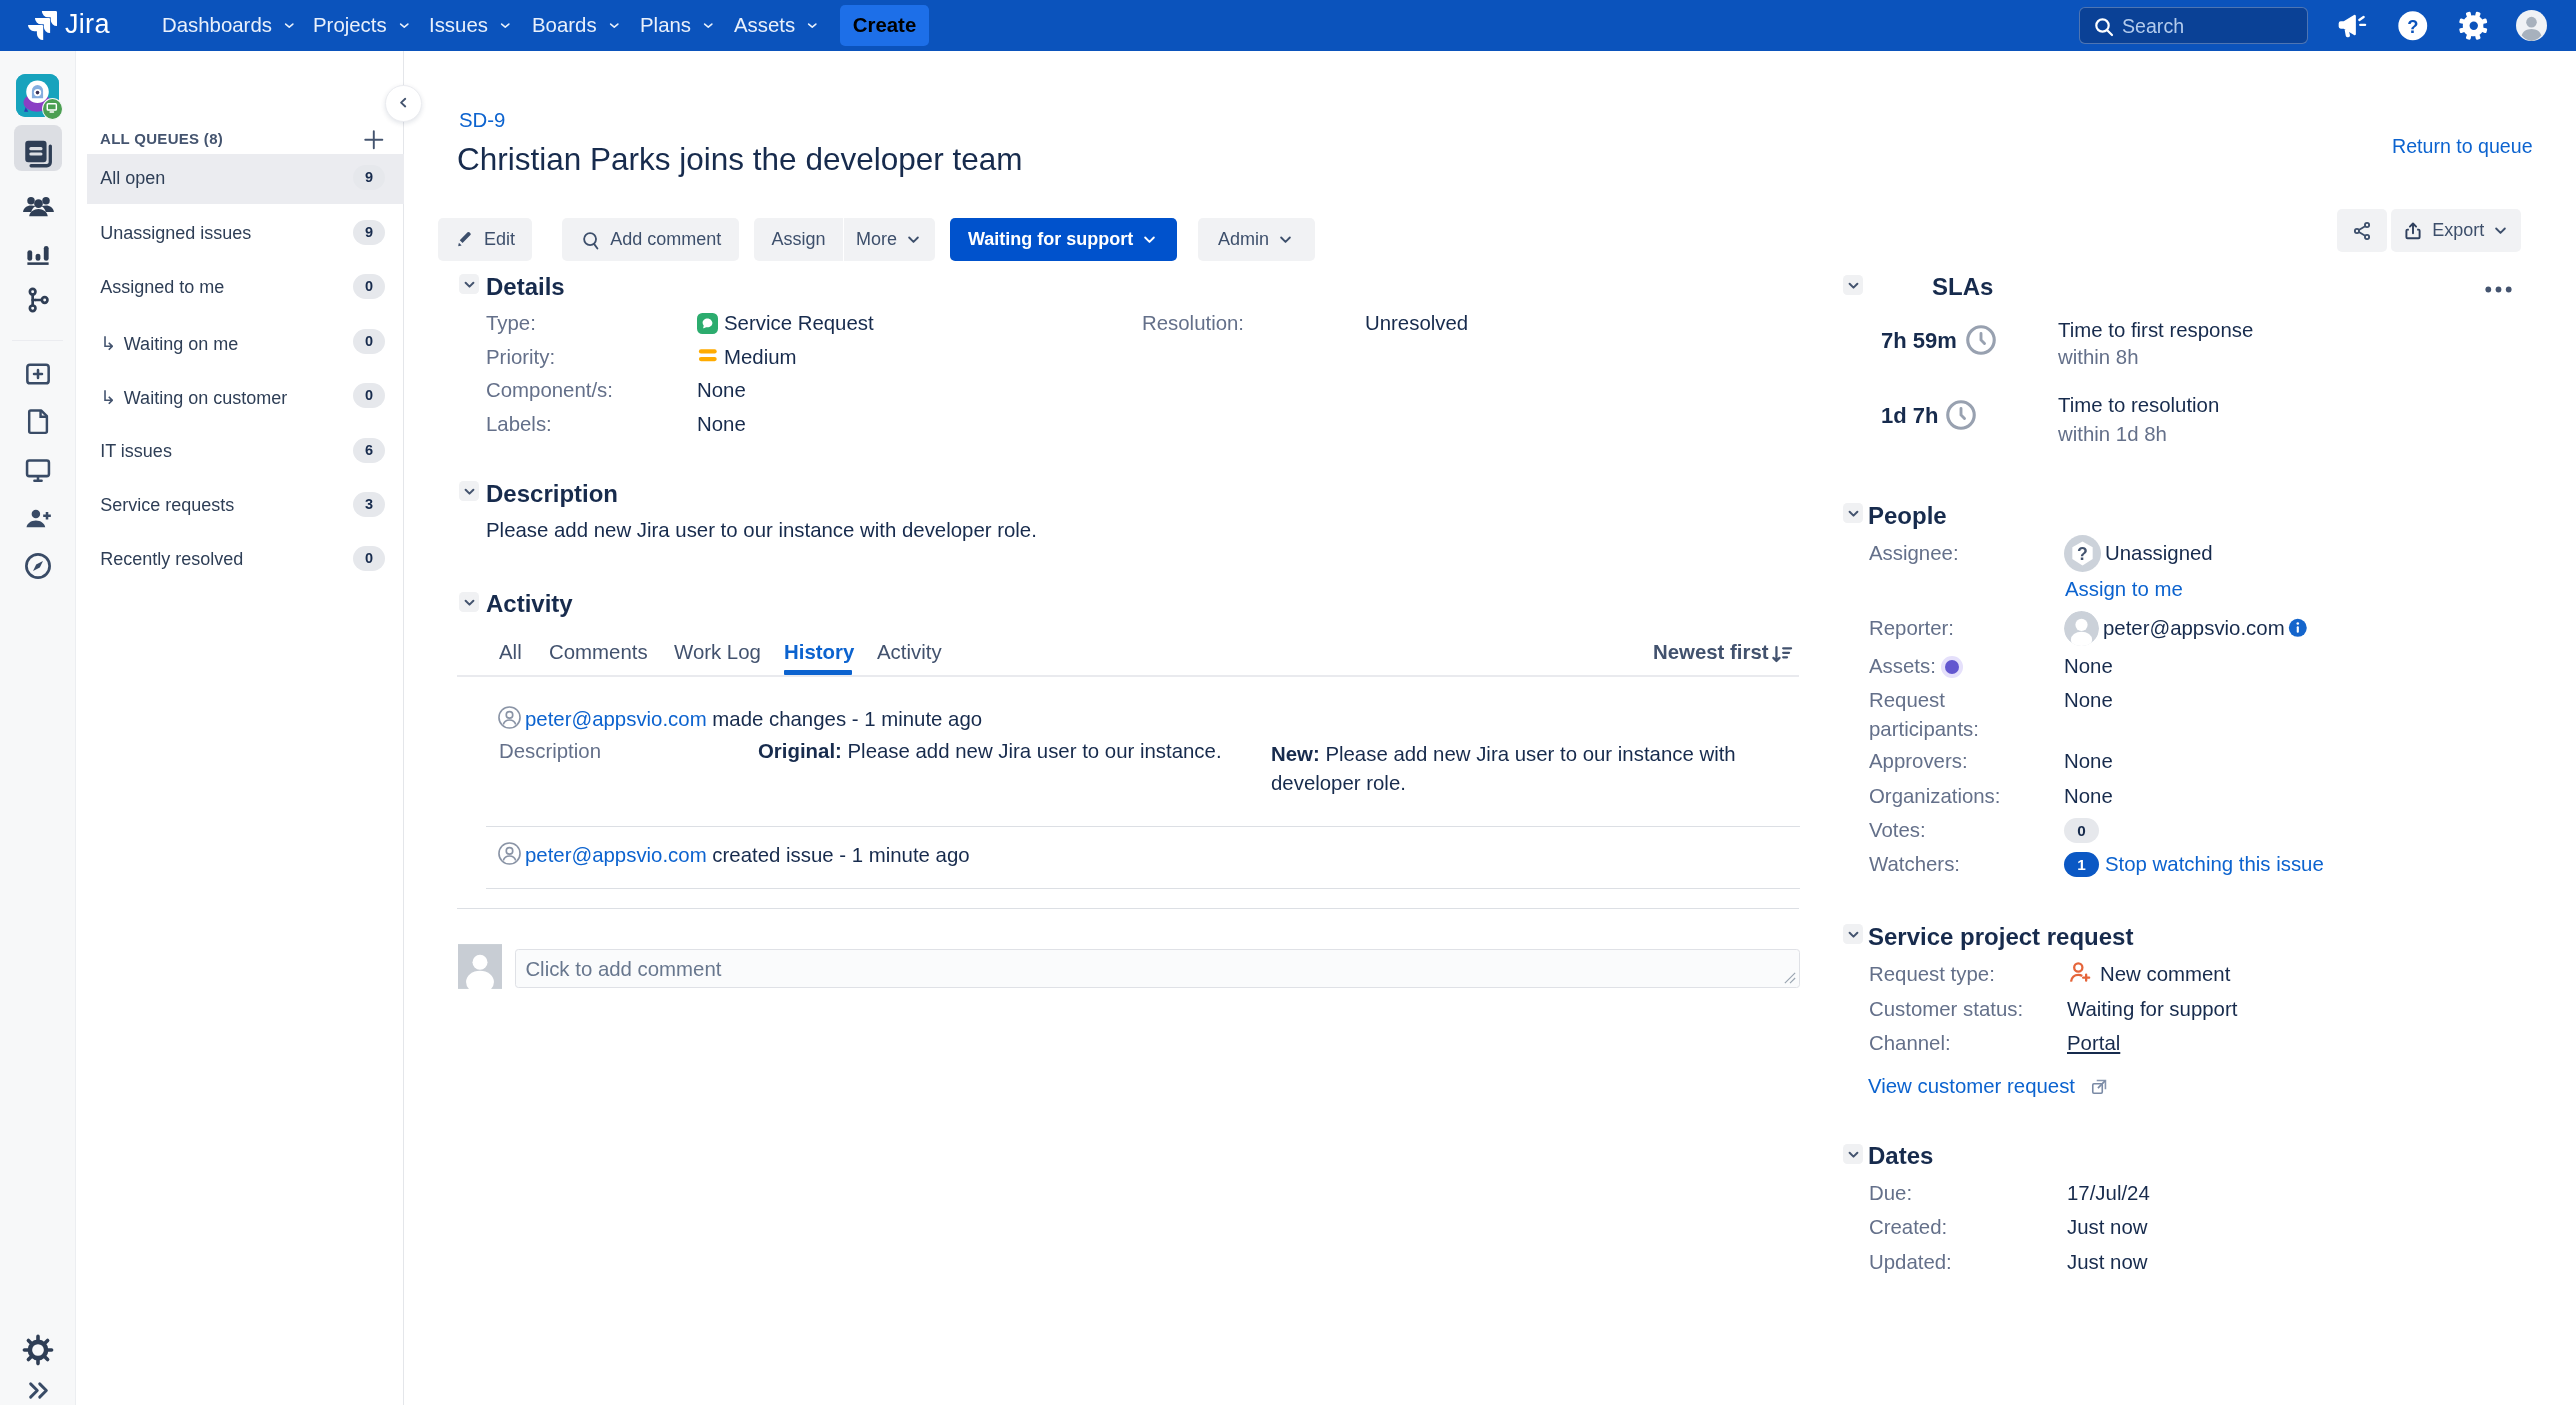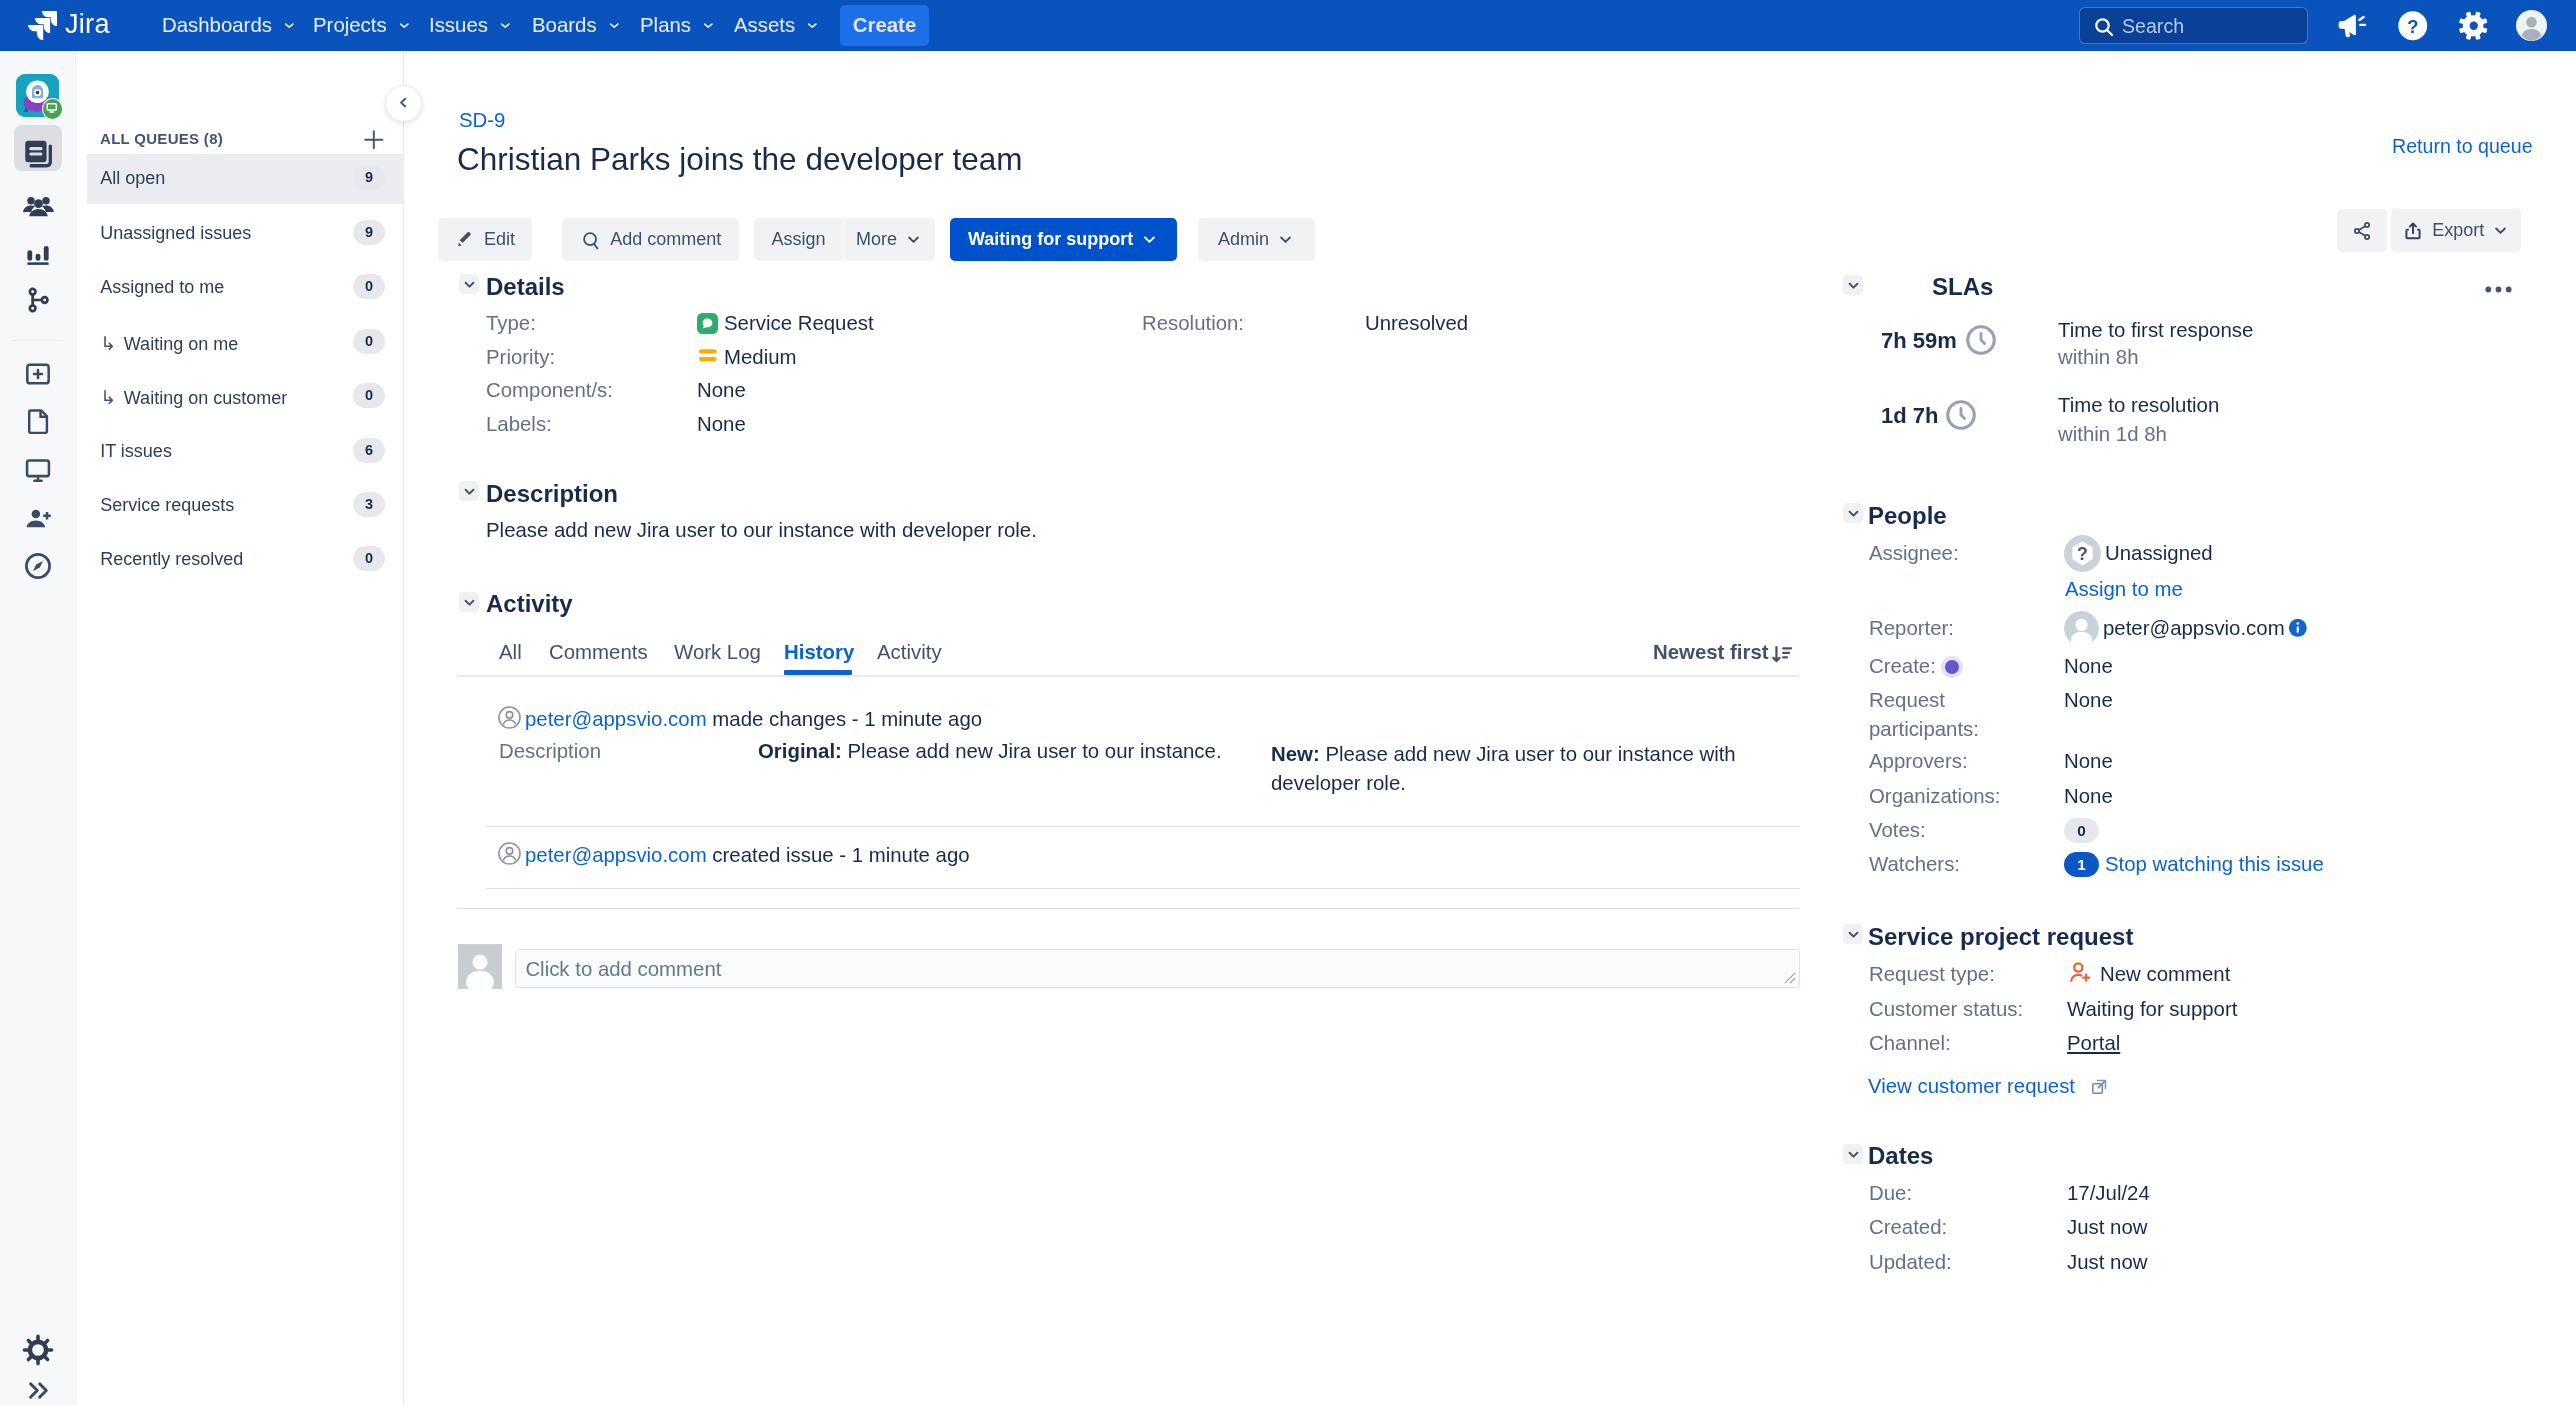--- a/index.html
+++ b/index.html
@@ -6,21 +6,21 @@
 html,body { width:2576px; height:1406px; background:#fff; font-family:"Liberation Sans", sans-serif; }
 #page { position:relative; width:2576px; height:1406px; overflow:hidden; background:#fff; }
 .abs { position:absolute; }
 
 
 #nav { position:absolute; left:0; top:0; width:2576px; height:51px; background:#0b53bc; }
 #nav .logo { position:absolute; left:28px; top:10.2px; }
 #logotext { position:absolute; left:65px; top:8.5px; color:#fff; font-size:27px; font-weight:500; letter-spacing:0.3px;}
 .navitem { position:absolute; top:0; height:51px; line-height:51px; color:#e9f0fb; font-size:20.4px; font-weight:500; }
 .navchev { display:inline-block; margin-left:10.2px; }
-#createbtn { position:absolute; left:840px; top:5.1px; width:89px; height:41px; background:#1d6fe8; border-radius:5.1px; color:#e5e5e5; font-size:20.4px; font-weight:600; text-align:center; line-height:41px; }
+#createbtn { position:absolute; left:840px; top:5.1px; width:89px; height:41px; background:#1d6fe8; border-radius:5.1px; color:#000000; font-size:20.4px; font-weight:600; text-align:center; line-height:41px; }
 #searchbox { position:absolute; left:2079px; top:6.8px; width:229px; height:37px; background:#0a4196; border:1.7px solid rgba(255,255,255,0.28); border-radius:6px; }
 #searchbox .ph { position:absolute; left:42px; top:7.7px; color:#b3cbec; font-size:19.6px; }
 
 
 #rail { position:absolute; left:0; top:51px; width:76px; height:1354px; background:#f7f8f9; border-right:0.9px solid #eceef1; }
 #prjavatar { position:absolute; left:16px; top:23px; width:43px; height:43px; border-radius:9.4px; background:#1aa7c0; overflow:hidden; }
 #prjbadge { position:absolute; left:42px; top:47px; width:21px; height:22px; border-radius:50%; background:#4b9f52; border:1.7px solid #f7f8f9; }
 #selicon { position:absolute; left:13.6px; top:74px; width:48px; height:46px; background:#dcdee3; border-radius:7.7px; }
 .railico { position:absolute; left:0; width:76px; text-align:center; }
 #raildiv { position:absolute; left:12px; top:289px; width:51px; border-top:1.7px solid #ebecf0; }
@@ -411,21 +411,21 @@
       <circle cx="12" cy="6.8" r="1.6" fill="#fff"></circle>
     </svg>
   <svg class="abs" style="left:1940px;top:655px;" width="24" height="24" viewBox="0 0 24 24">
       <circle cx="12" cy="12" r="11" fill="#e5e0fb"></circle>
       <circle cx="12" cy="12" r="7" fill="#6357cf"></circle>
     </svg>
   <div class="rvalue" style="left:2105px;top:542px;">Unassigned</div>
   <div class="link" style="position:absolute;left:2065px;top:578px;font-size:20.4px;">Assign to me</div>
   <div class="rlabel" style="left:1869px;top:617px;">Reporter:</div>
   <div class="rvalue" style="left:2103px;top:617px;">peter@appsvio.com</div>
-  <div class="rlabel" style="left:1869px;top:655px;">Create:</div>
+  <div class="rlabel" style="left:1869px;top:655px;">Assets:</div>
   <div class="rvalue" style="left:2064px;top:655px;">None</div>
   <div class="rlabel" style="left:1869px;top:689px;">Request</div>
   <div class="rvalue" style="left:2064px;top:689px;">None</div>
   <div class="rlabel" style="left:1869px;top:718px;">participants:</div>
   <div class="rlabel" style="left:1869px;top:750px;">Approvers:</div>
   <div class="rvalue" style="left:2064px;top:750px;">None</div>
   <div class="rlabel" style="left:1869px;top:785px;">Organizations:</div>
   <div class="rvalue" style="left:2064px;top:785px;">None</div>
   <div class="rlabel" style="left:1869px;top:819px;">Votes:</div>
   <div class="abs" style="left:2064px;top:818px;width:35px;height:25px;background:#e6e8ec;border-radius:12.8px;text-align:center;line-height:25px;font-size:15.3px;font-weight:700;color:#172b4d;">0</div>

